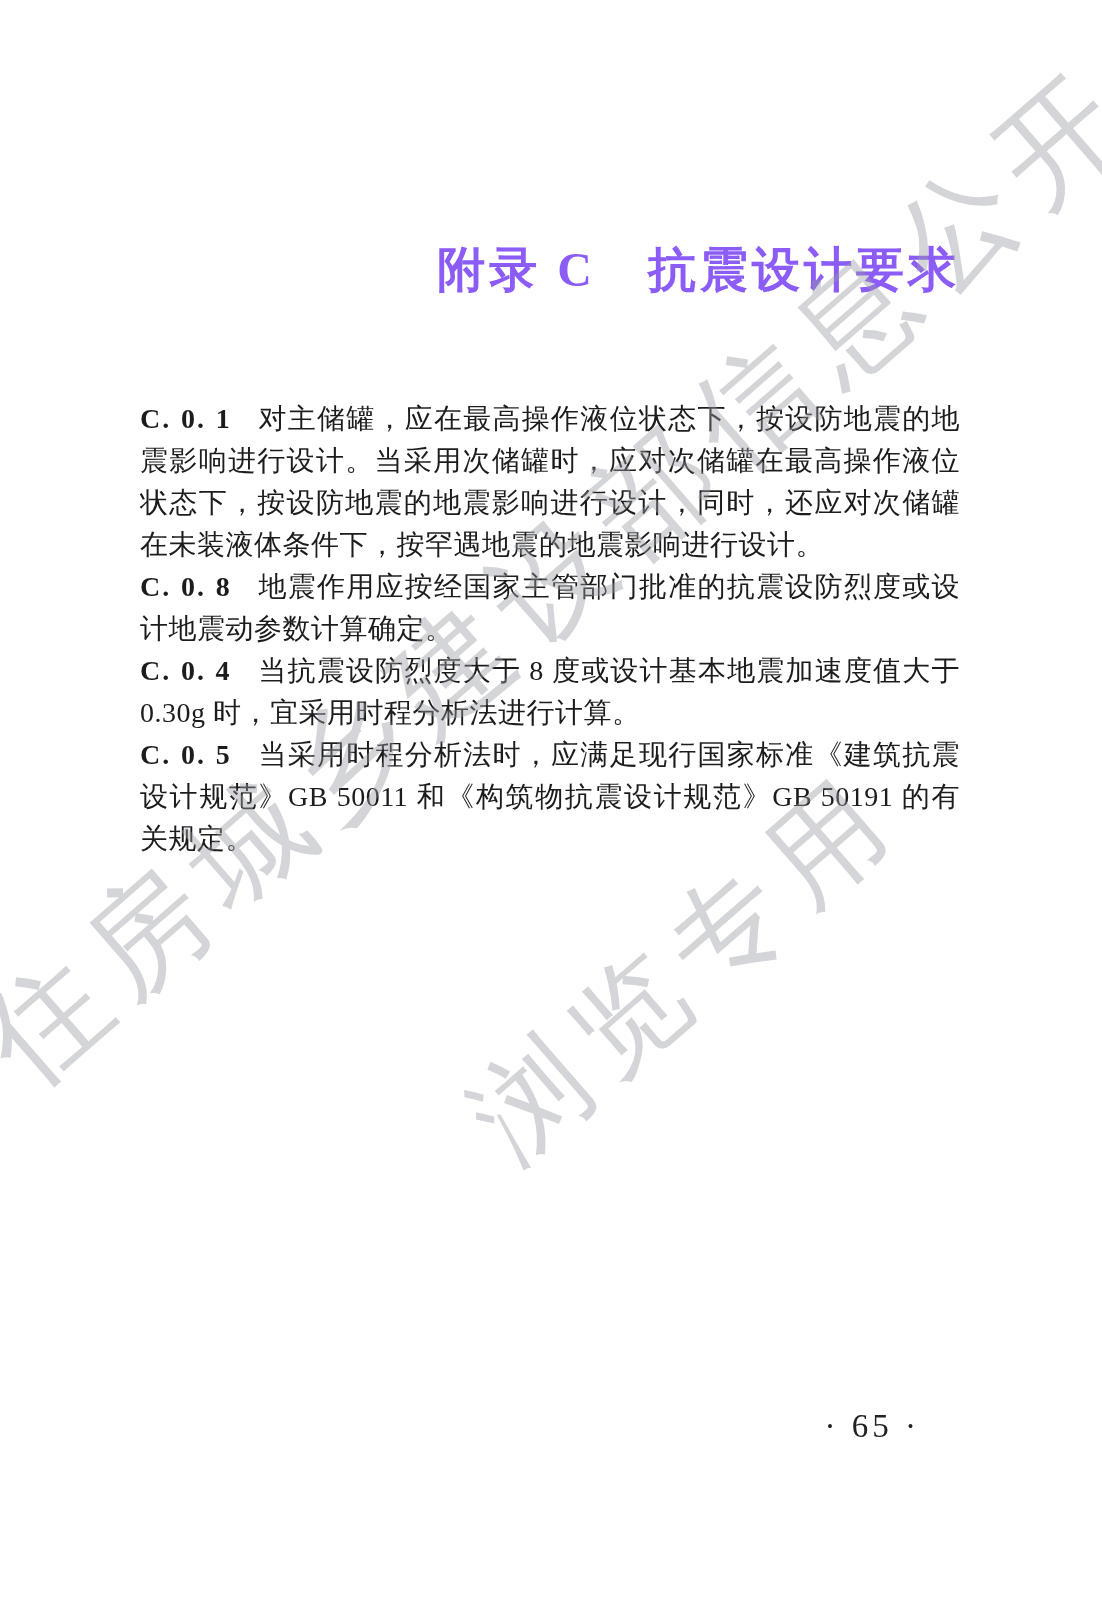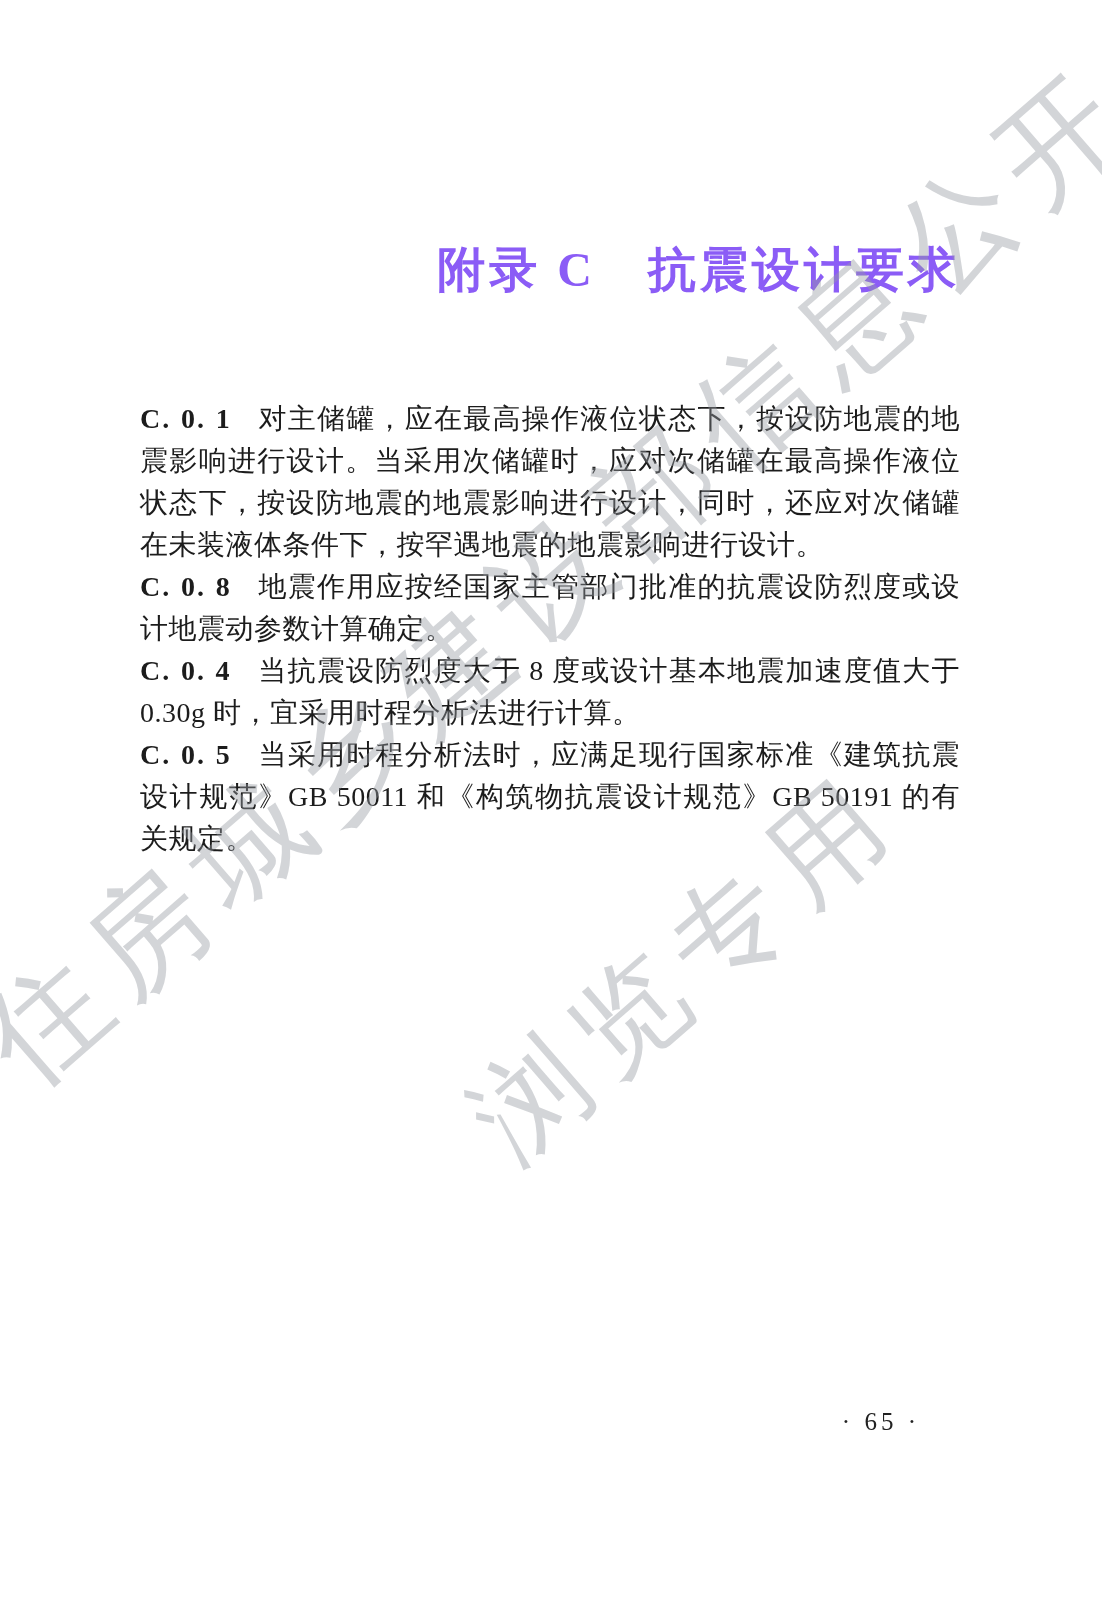--- a/index.html
+++ b/index.html
@@ -40,21 +40,21 @@
   .clause-num {
     font-weight: bold;
     margin-right: 26px;
     letter-spacing: 2px;
   }
   .page-number {
     position: absolute;
     z-index: 1;
     right: 182px;
     top: 1408px;
-    font-size: 25px;
+    font-size: 33px;
     letter-spacing: 4px;
     color: #222222;
   }
   .watermark {
     position: absolute;
     inset: 0;
     z-index: 2;
     overflow: hidden;
     pointer-events: none;
   }

